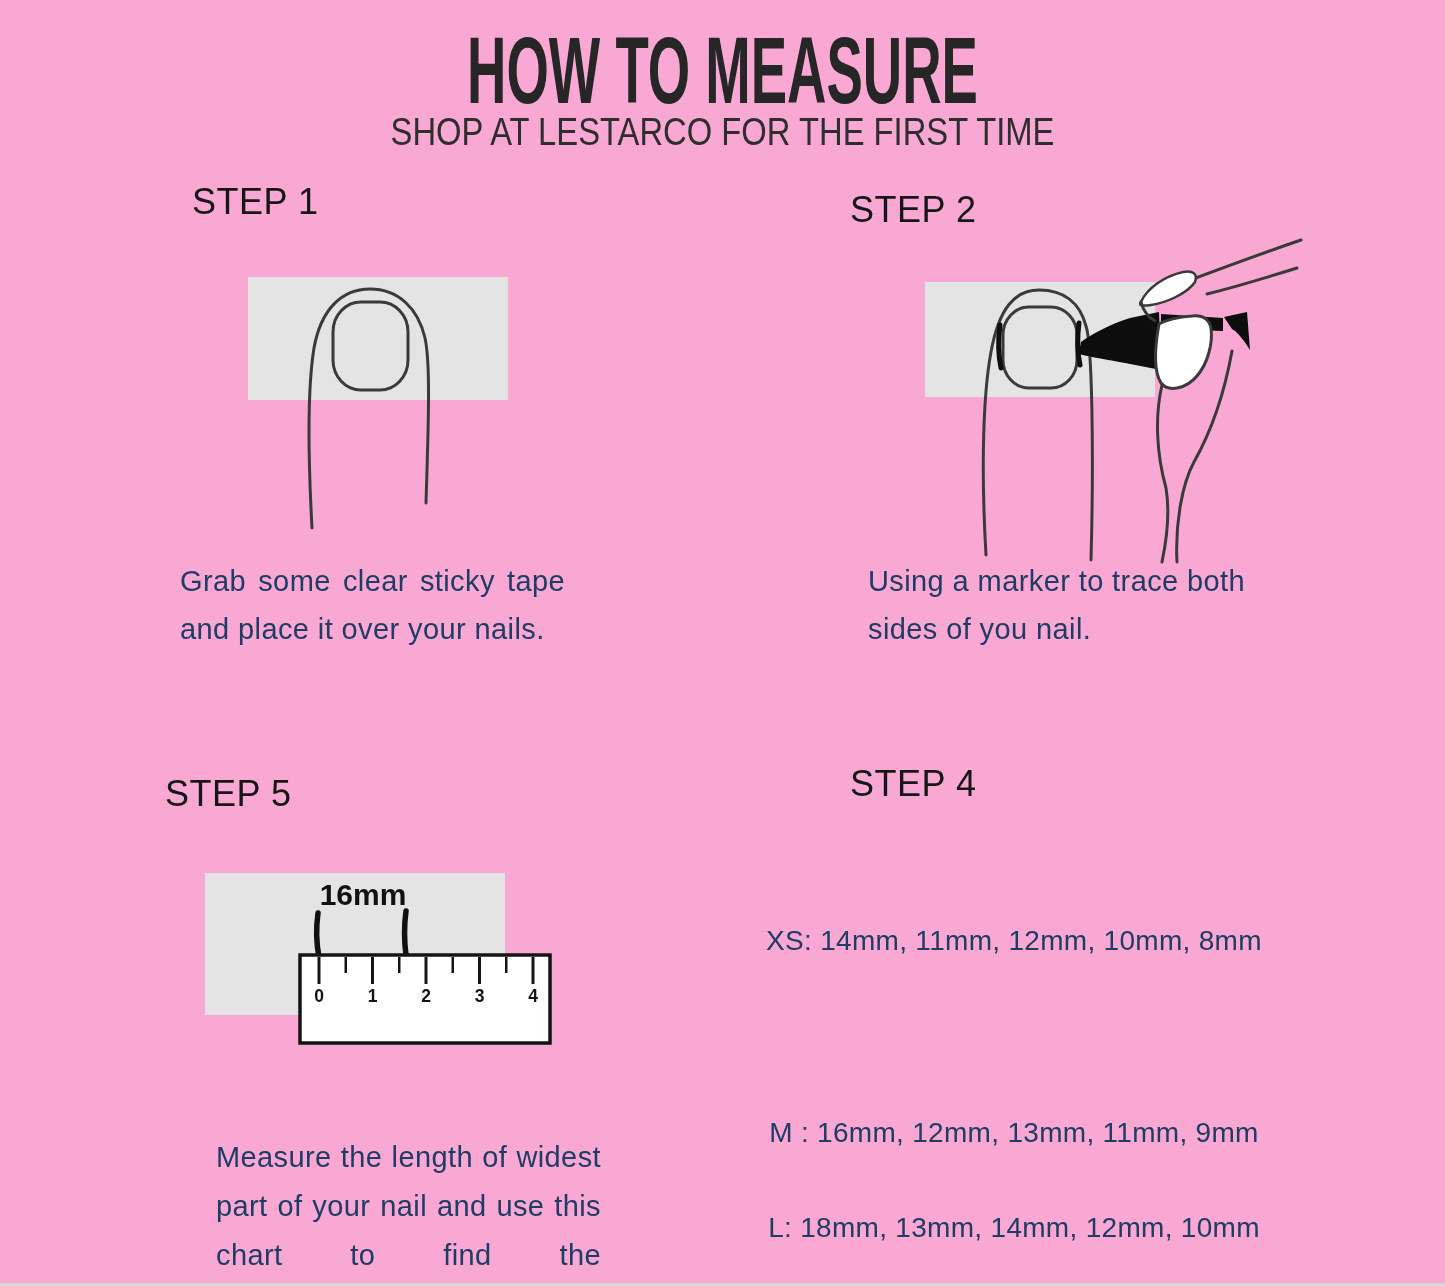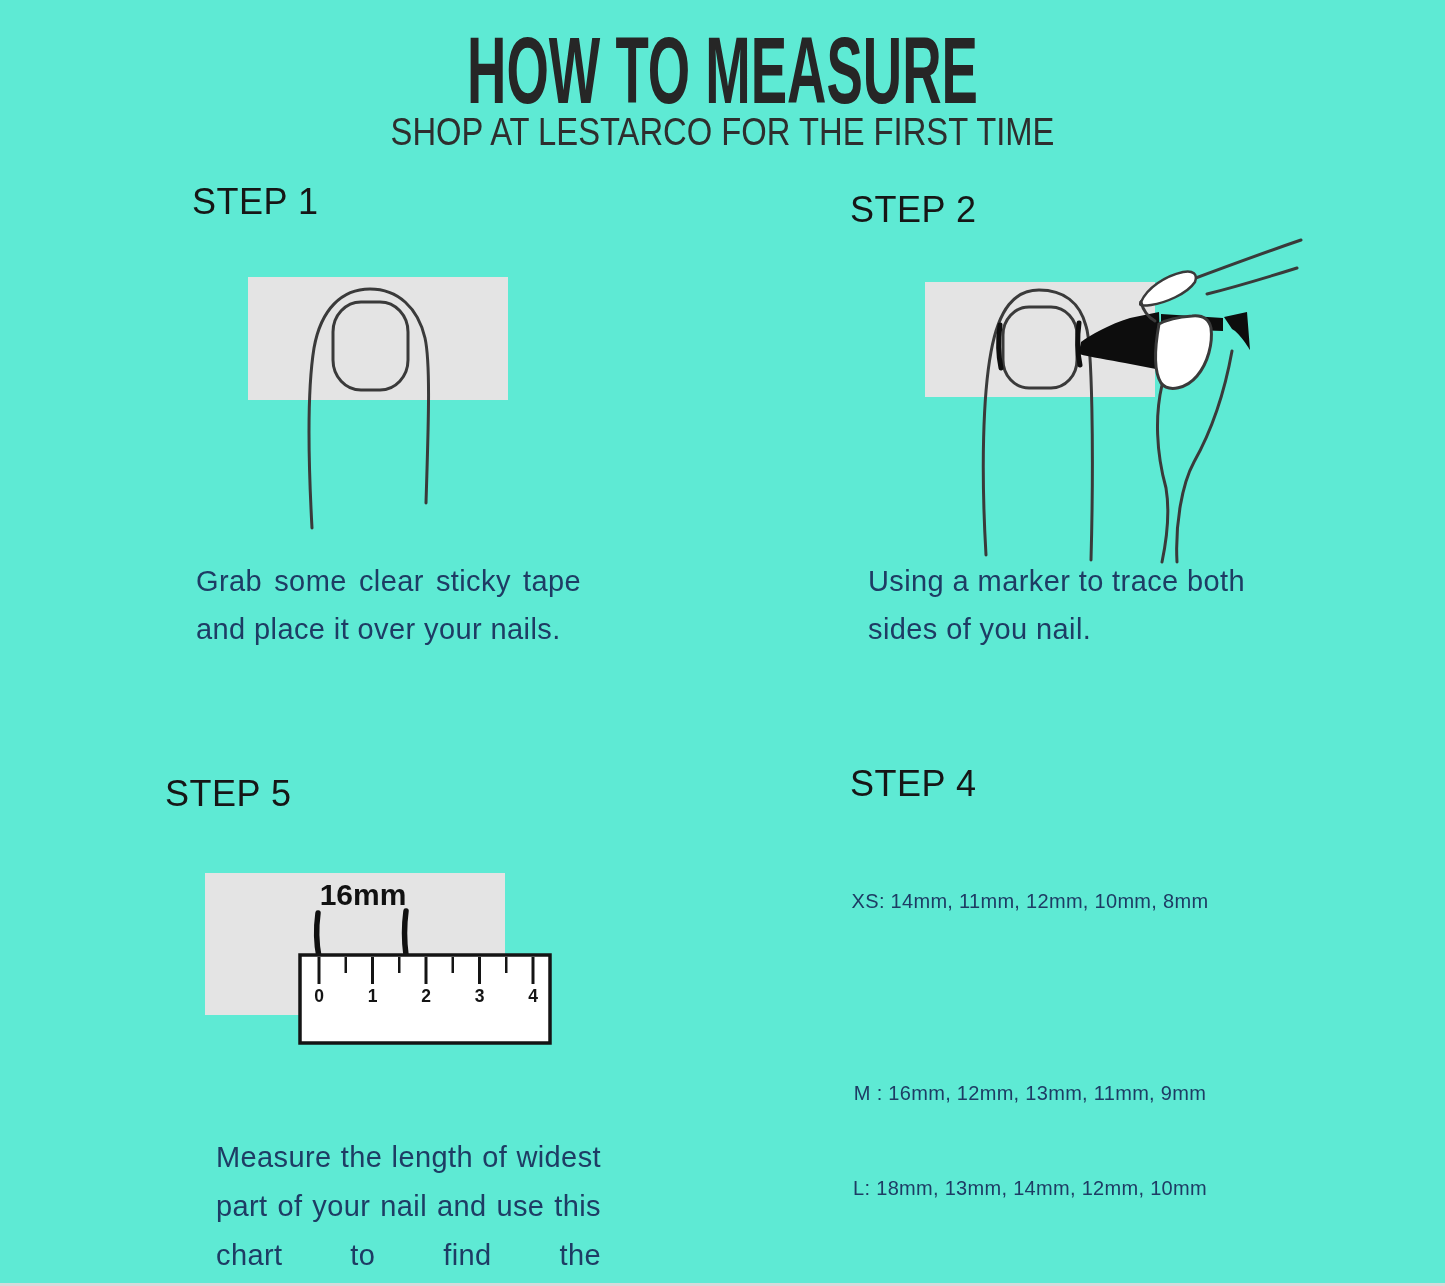--- a/index.html
+++ b/index.html
@@ -1,20 +1,20 @@
 <!DOCTYPE html>
 <html><head>
 <meta charset="utf-8">
 <style>
   html, body { margin: 0; padding: 0; background: #ffffff; }
   .page {
     position: relative;
     width: 1445px;
     height: 1286px;
-    background: #5eead4;
+    background: #f9a8d4;
     font-family: "Liberation Sans", sans-serif;
     overflow: hidden;
   }
   .page-title {
     position: absolute; left: 0; right: 0; top: 24px;
     text-align: center;
     font-size: 94px; font-weight: 700; line-height: 1;
     color: #262626;
     transform: scaleX(0.58);
     white-space: nowrap;
@@ -33,28 +33,28 @@
     letter-spacing: 0.5px; text-align: left;
   }
   .step1-label { left: 192px; width: 370px; top: 184px; }
   .step2-label { left: 850px; width: 400px; top: 184px; margin-top: 8px; }
   .step3-label { left: 165px; width: 370px; top: 776px; }
   .step4-label { left: 850px; width: 414px; top: 766px; }
   .caption {
     position: absolute;
     font-size: 29px; color: #1e3c64; letter-spacing: 0.4px;
   }
-  .caption-1 { left: 196px; width: 385px; top: 557px; line-height: 48px; text-align: justify; }
+  .caption-1 { left: 180px; width: 385px; top: 557px; line-height: 48px; text-align: justify; }
   .caption-2 { left: 868px; width: 400px; top: 557px; line-height: 48px; }
   .caption-3 { left: 192px; width: 385px; top: 1133px; line-height: 49px; text-align: justify; margin-left: 24px; }
   .size-row {
-    position: absolute; left: 760px; width: 540px;
+    position: absolute; left: 744px; width: 540px;
     text-align: center;
-    font-size: 20px; line-height: 34px;
-    color: #1e3c64; letter-spacing: 0.3px;
+    font-size: 28px; line-height: 34px;
+    color: #1e3c64; letter-spacing: 0.3px; margin-top: 40px;
   }
   .size-row-xs { top: 884px; }
   .size-row-s  { top: 981px; }
   .size-row-m  { top: 1076px; }
   .size-row-l  { top: 1171px; }
   .illus { position: absolute; }
   .illus-step1 { left: 230px; top: 245px; }
   .illus-step2 { left: 915px; top: 230px; }
   .illus-step3 { left: 195px; top: 858px; }
   .bottom-divider {

